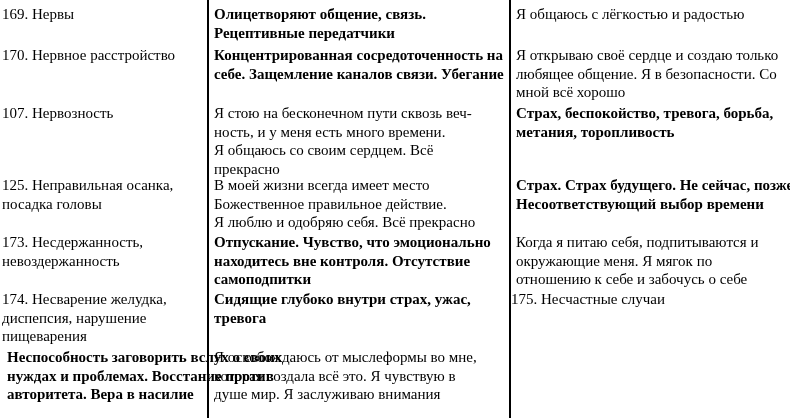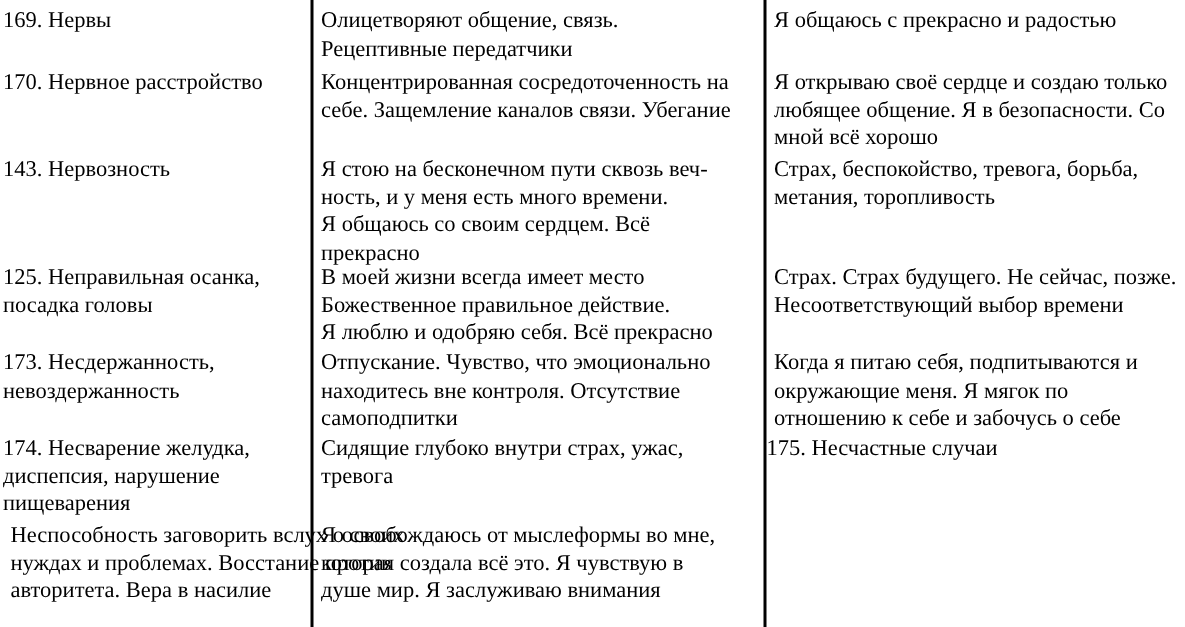--- a/index.html
+++ b/index.html
@@ -39,46 +39,46 @@
     box-sizing: border-box;
   }
   .cell {
     font-size: 15px;
     line-height: 18.5px;
     white-space: pre;
     overflow: visible;
     box-sizing: border-box;
   }
   .col-name  { padding-left: 2px; }
-  .col-cause { padding-left: 7px; }
+  .col-cause { padding-left: 7px; font-weight: bold; }
   .col-new   { padding-left: 7px; }
 </style>
 </head>
 <body>
 
 <div class="page">
 
   <div class="vline v1"></div>
   <div class="vline v2"></div>
 
   <div class="grid">
 
     <div class="cell col-name">169. Нервы</div>
     <div class="cell col-cause">Олицетворяют общение, связь.
 Рецептивные передатчики</div>
-    <div class="cell col-new">Я общаюсь с прекрасно и радостью</div>
+    <div class="cell col-new">Я общаюсь с лёгкостью и радостью</div>
 
     <div class="cell col-name">170. Нервное расстройство</div>
     <div class="cell col-cause">Концентрированная сосредоточенность на
 себе. Защемление каналов связи. Убегание</div>
     <div class="cell col-new">Я открываю своё сердце и создаю только
 любящее общение. Я в безопасности. Со
 мной всё хорошо</div>
 
-    <div class="cell col-name">143. Нервозность</div>
+    <div class="cell col-name">107. Нервозность</div>
     <div class="cell col-new">Я стою на бесконечном пути сквозь веч-
 ность, и у меня есть много времени.
 Я общаюсь со своим сердцем. Всё
 прекрасно</div>
     <div class="cell col-cause">Страх, беспокойство, тревога, борьба,
 метания, торопливость</div>
 
     <div class="cell col-name">125. Неправильная осанка,
 посадка головы</div>
     <div class="cell col-new">В моей жизни всегда имеет место

